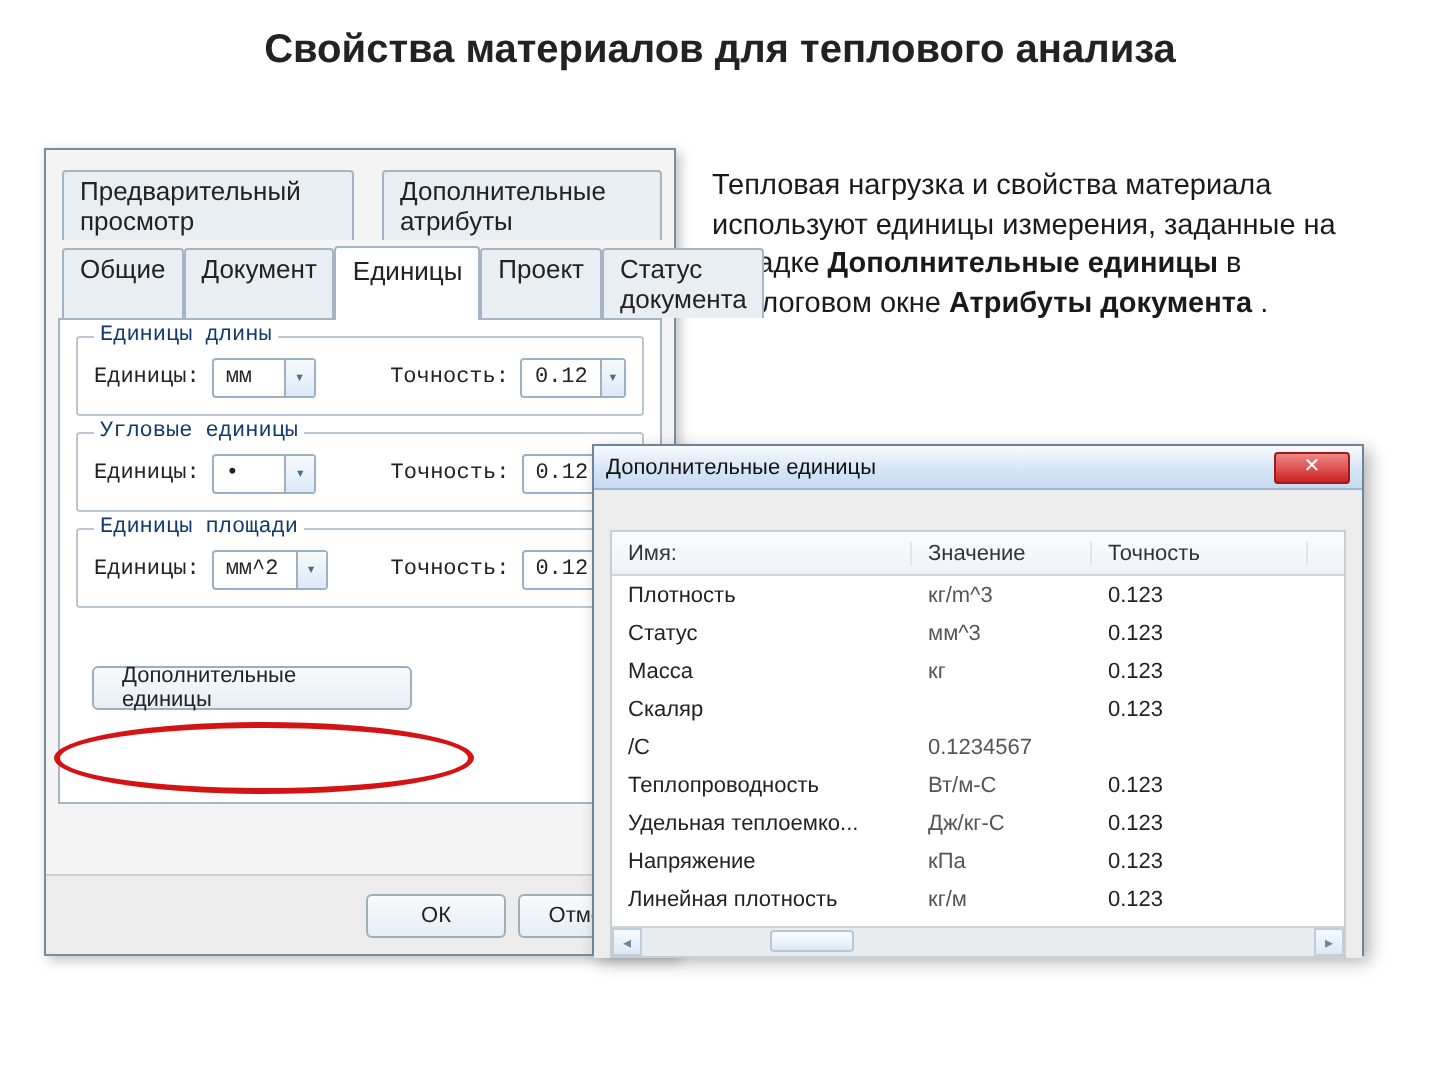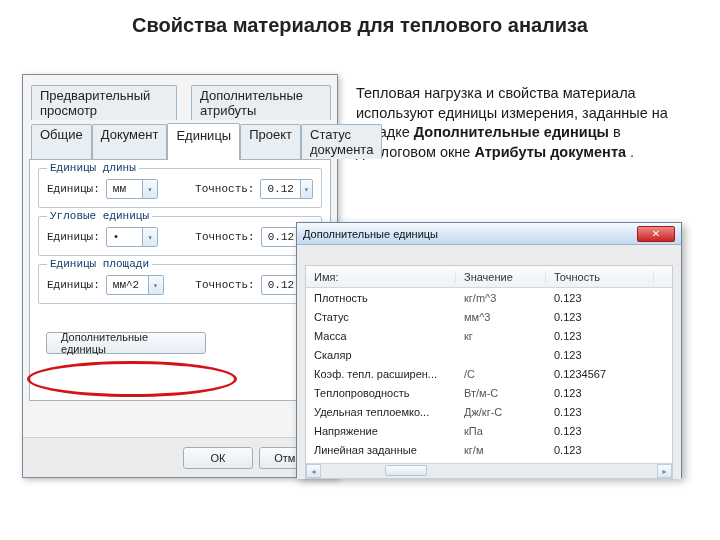--- a/index.html
+++ b/index.html
@@ -336,41 +336,40 @@
             <div>Масса</div>
             <div>кг</div>
             <div>0.123</div>
           </div>
           <div class="trow">
             <div>Скаляр</div>
             <div></div>
             <div>0.123</div>
           </div>
           <div class="trow">
-            <div>Коэф. тепл. расширен...</div>
             <div>/C</div>
             <div>0.1234567</div>
           </div>
           <div class="trow">
             <div>Теплопроводность</div>
             <div>Вт/м-C</div>
             <div>0.123</div>
           </div>
           <div class="trow">
             <div>Удельная теплоемко...</div>
             <div>Дж/кг-C</div>
             <div>0.123</div>
           </div>
           <div class="trow">
             <div>Напряжение</div>
             <div>кПа</div>
             <div>0.123</div>
           </div>
           <div class="trow">
-            <div>Линейная заданные</div>
+            <div>Линейная плотность</div>
             <div>кг/м</div>
             <div>0.123</div>
           </div>
         </div>
       <div class="hscroll">
         <div class="arrow">◂</div>
         <div class="track">
           <div class="thumb"></div>
         </div>
         <div class="arrow">▸</div>

